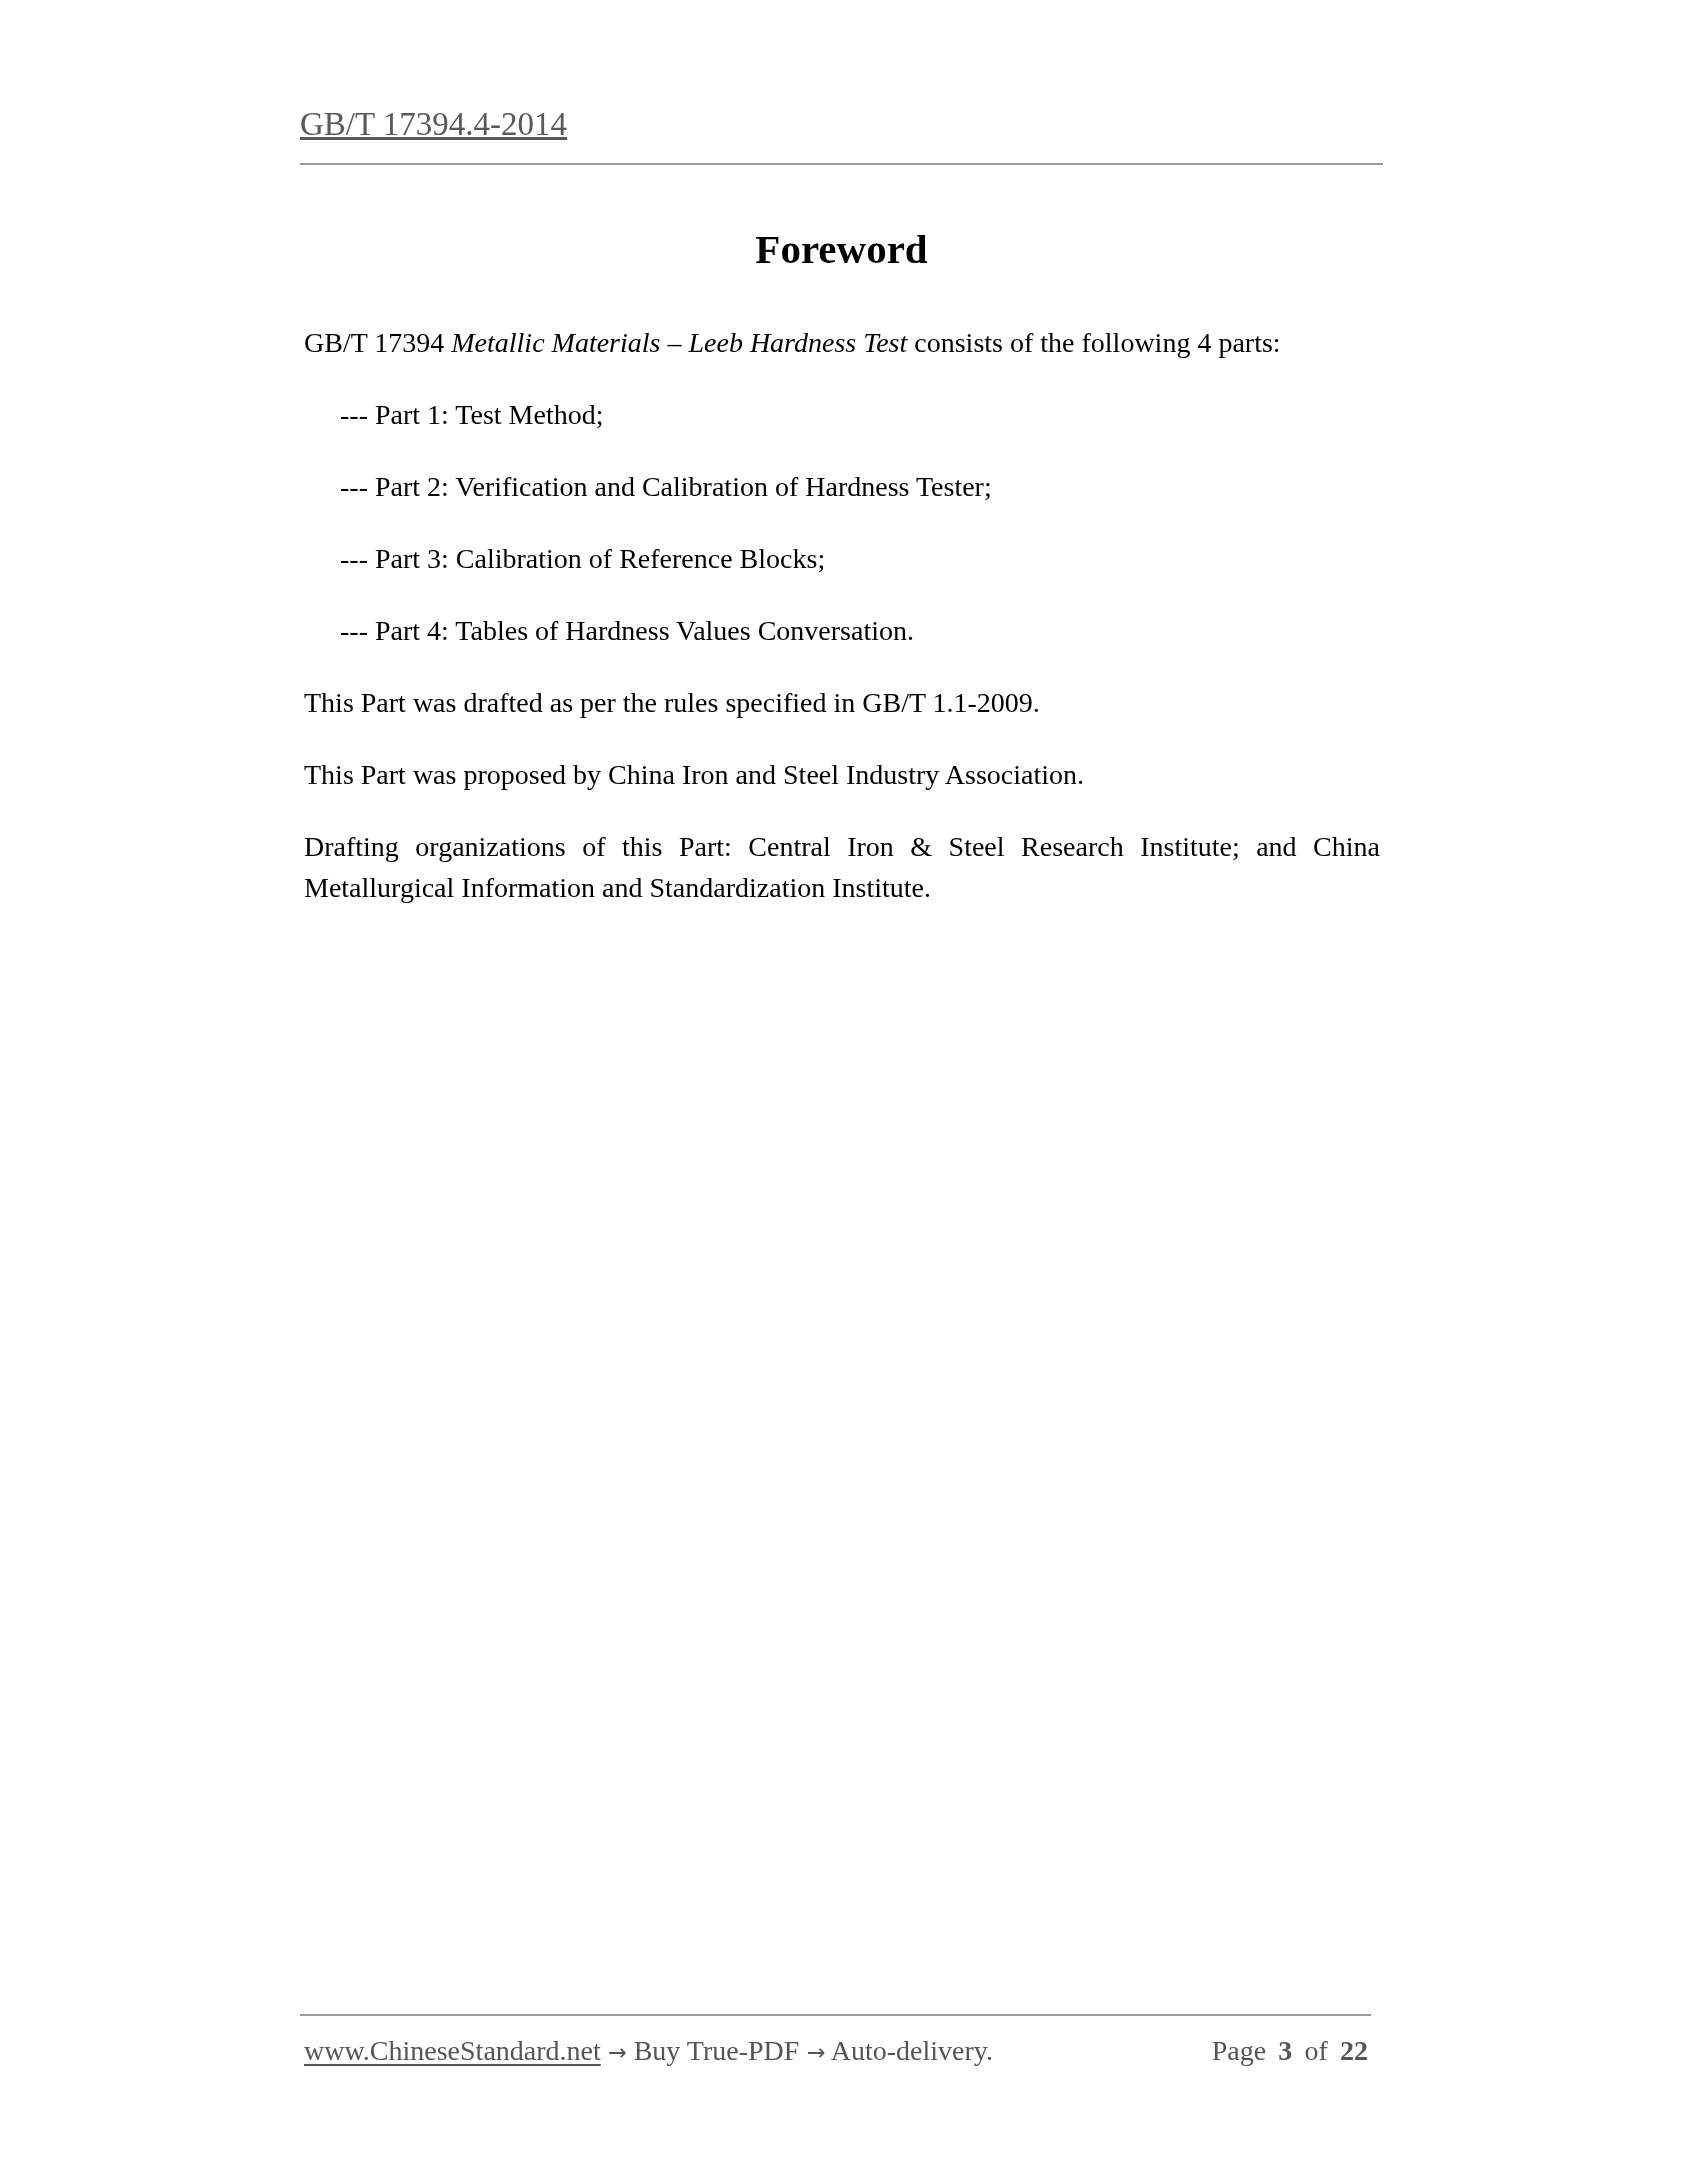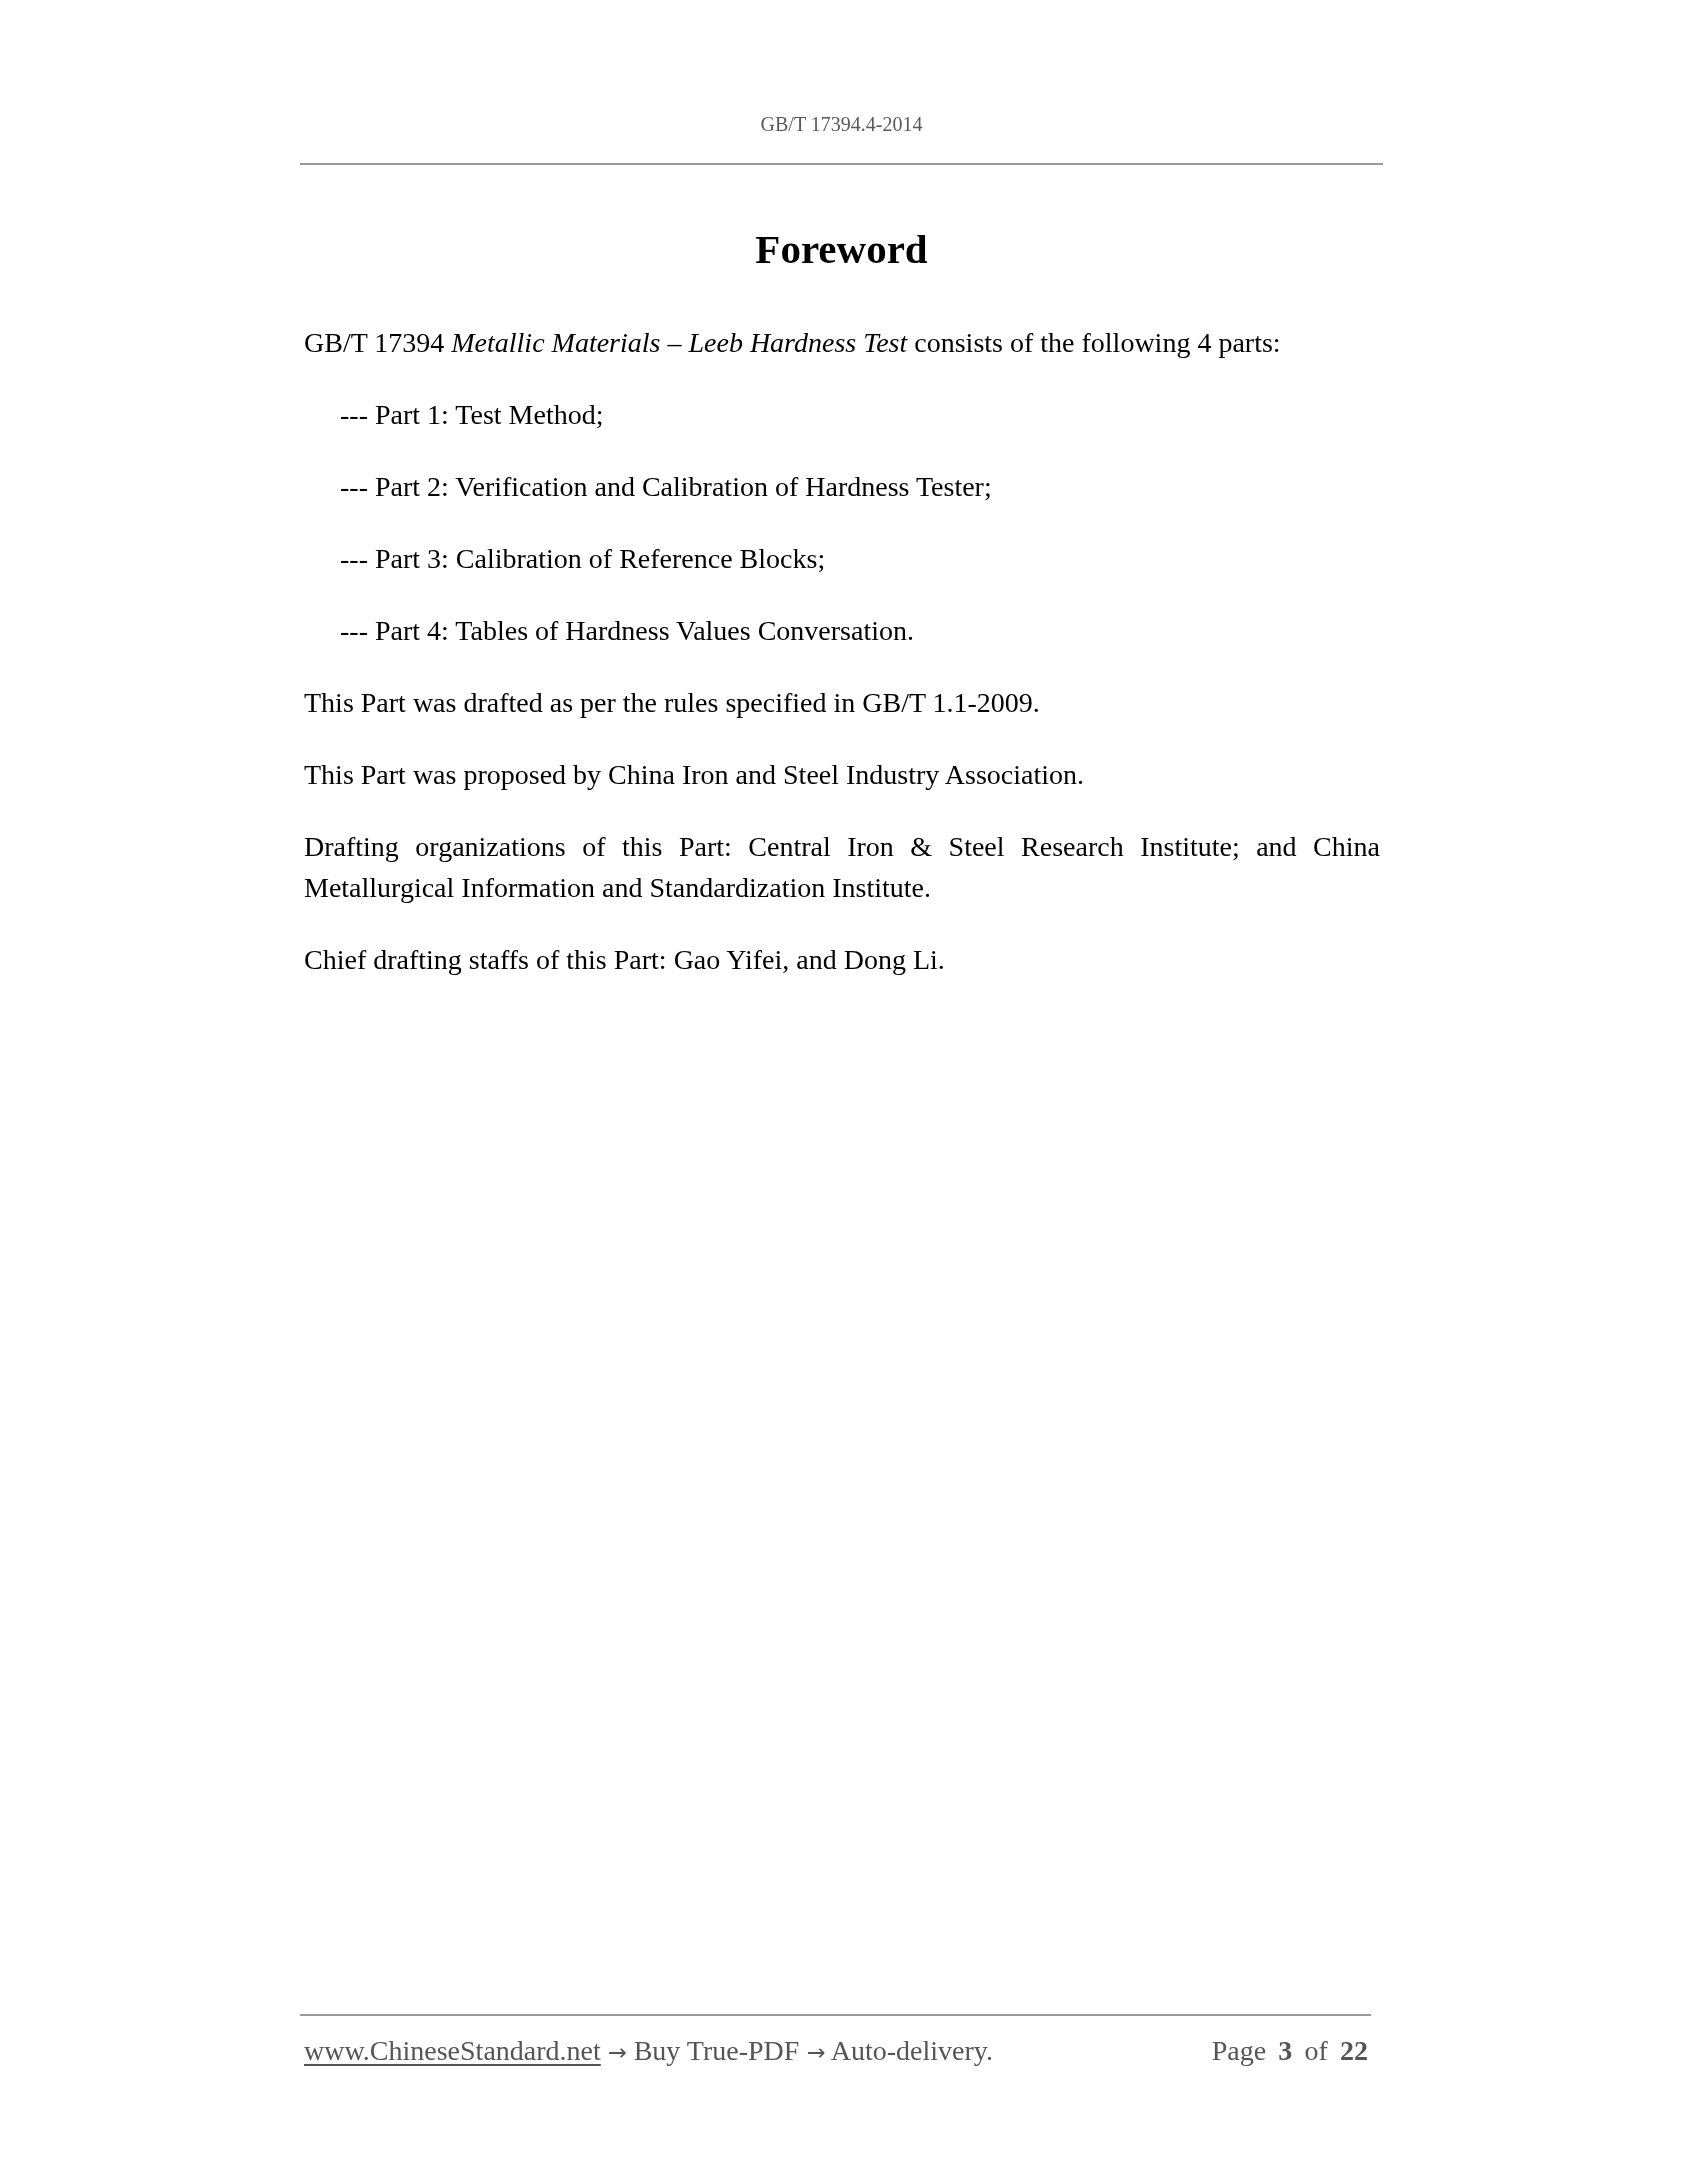--- a/index.html
+++ b/index.html
@@ -13,25 +13,26 @@
     position: relative;
     overflow: hidden;
     font-family: "Liberation Serif", "DejaVu Serif", serif;
     color: #000000;
   }
   .page-header-text {
     position: absolute;
     left: 300px;
     width: 1083px;
     top: 105px;
-    text-align: center;
-    font-size: 20px;
+    text-align: left;
+    font-size: 33px;
     line-height: 38px;
     color: #595959;
     white-space: nowrap;
+    text-decoration: underline;
   }
   .header-rule {
     position: absolute;
     left: 300px;
     top: 163px;
     width: 1083px;
     height: 1.7px;
     background: #9a9a9a;
   }
   .doc-title {
@@ -122,21 +123,20 @@
   <p class="single"><span>GB/T 17394 </span><i>Metallic Materials – Leeb Hardness Test</i><span> consists of the following 4 parts:</span></p>
 
   <p class="list-item">--- Part 1: Test Method;</p>
   <p class="list-item">--- Part 2: Verification and Calibration of Hardness Tester;</p>
   <p class="list-item">--- Part 3: Calibration of Reference Blocks;</p>
   <p class="list-item">--- Part 4: Tables of Hardness Values Conversation.</p>
 
   <p class="single">This Part was drafted as per the rules specified in GB/T 1.1-2009.</p>
   <p class="single">This Part was proposed by China Iron and Steel Industry Association.</p>
   <p>Drafting organizations of this Part: Central Iron &amp; Steel Research Institute; and China Metallurgical Information and Standardization Institute.</p>
-  <p class="single">Chief drafting staffs of this Part: Gao Yifei, and Dong Li.</p>
 </div>
 
 <div class="footer-rule"></div>
 
 <div class="footer">
   <div class="footer-left">
     <a class="footer-link">www.ChineseStandard.net</a>
     <span class="arrow">→</span>
     <span>Buy True-PDF</span>
     <span class="arrow">→</span>

